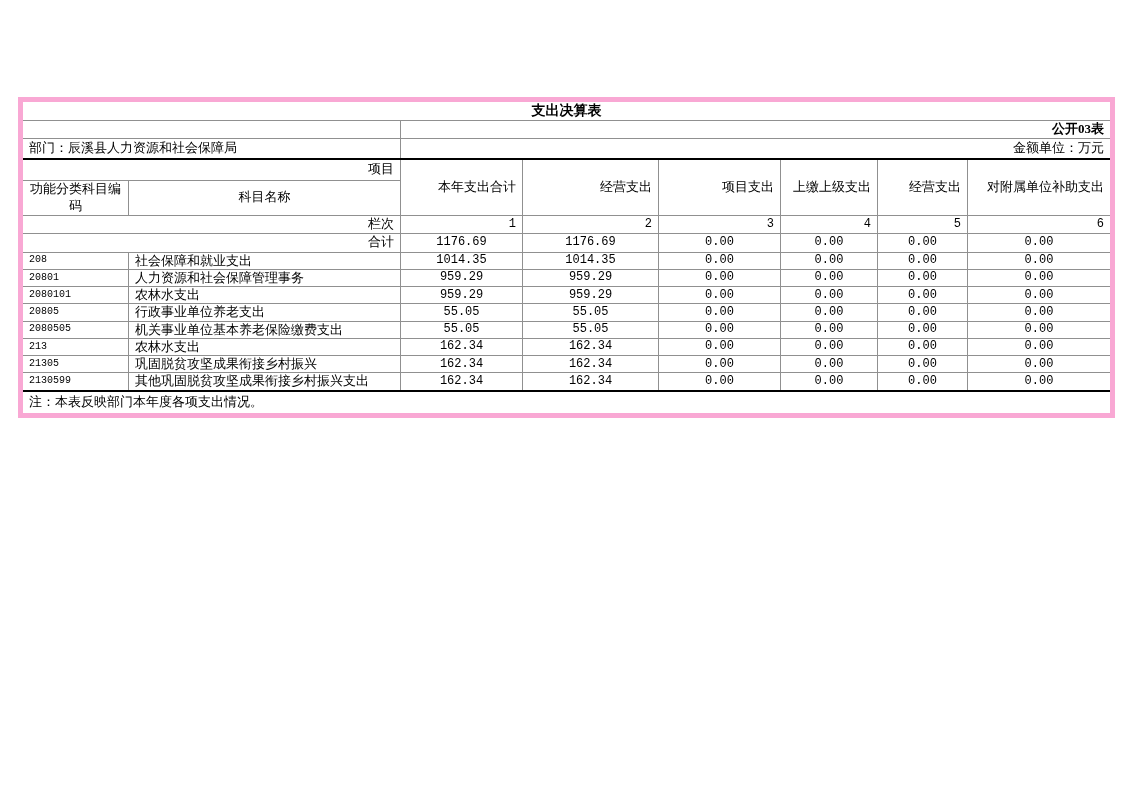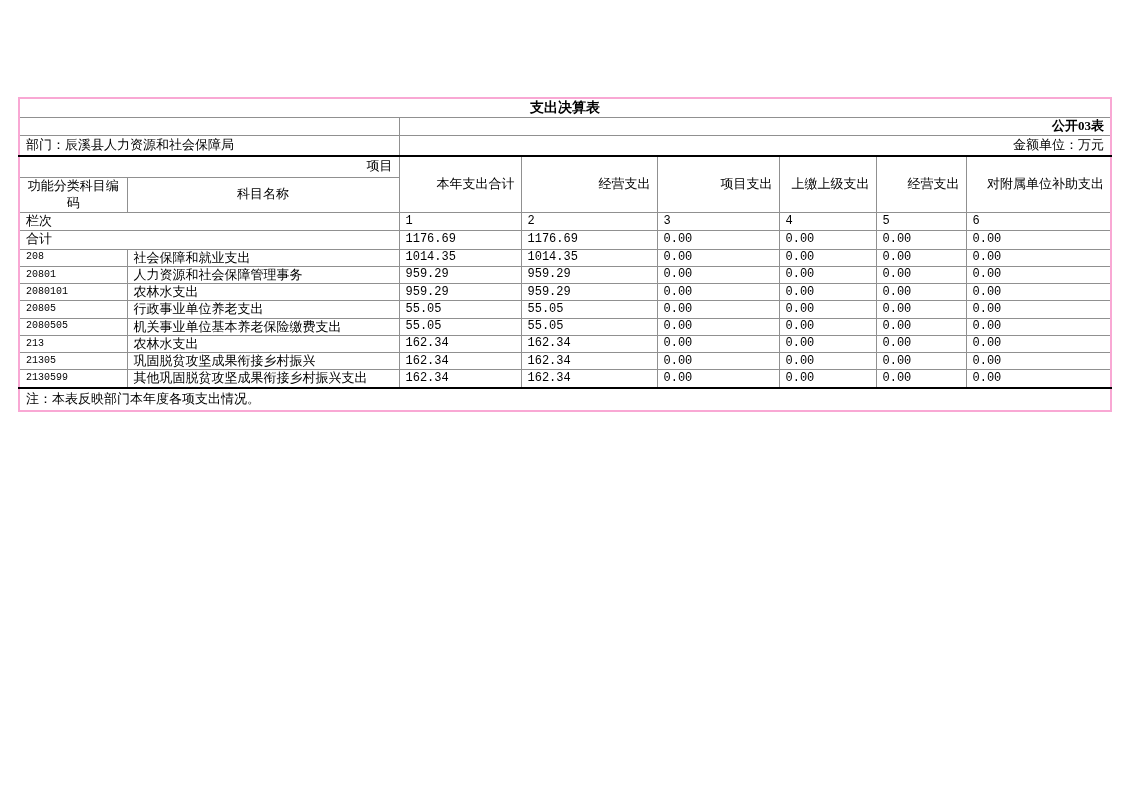--- a/index.html
+++ b/index.html
@@ -18,21 +18,21 @@
     font-family: "Liberation Serif", "DejaVu Serif", serif;
     color: #000000;
   }
   table.fiscal {
     position: absolute;
     left: 18px;
     top: 97px;
     width: 1092px;
     border-collapse: collapse;
     table-layout: fixed;
-    border: 2px solid #f9a8d4;
+    border: 5px solid #f9a8d4;
     font-family: "Liberation Serif", "DejaVu Serif", serif;
     font-size: 13px;
     color: #000000;
   }
   table.fiscal td {
     border: 1px solid #909090;
     padding: 0 6px;
     overflow: hidden;
     vertical-align: middle;
     line-height: 1.25;
@@ -60,26 +60,26 @@
   tr.hdr1 td {
     height: 20px;
     text-align: right;
   }
   tr.hdr2 td {
     height: 34px;
     text-align: center;
   }
   tr.lane-row td {
     height: 17px;
-    text-align: left;
+    text-align: right;
   }
   tr.total-row td { height: 18px; }
-  .center { text-align: left; }
+  .center { text-align: right; }
   .num {
-    text-align: left;
+    text-align: center;
     font-family: "Liberation Mono", "DejaVu Sans Mono", monospace;
     font-size: 12px;
   }
   .lane-num {
     font-family: "Liberation Mono", "DejaVu Sans Mono", monospace;
     font-size: 12px;
     text-align: center;
   }
   .code {
     font-family: "Liberation Mono", "DejaVu Sans Mono", monospace;

